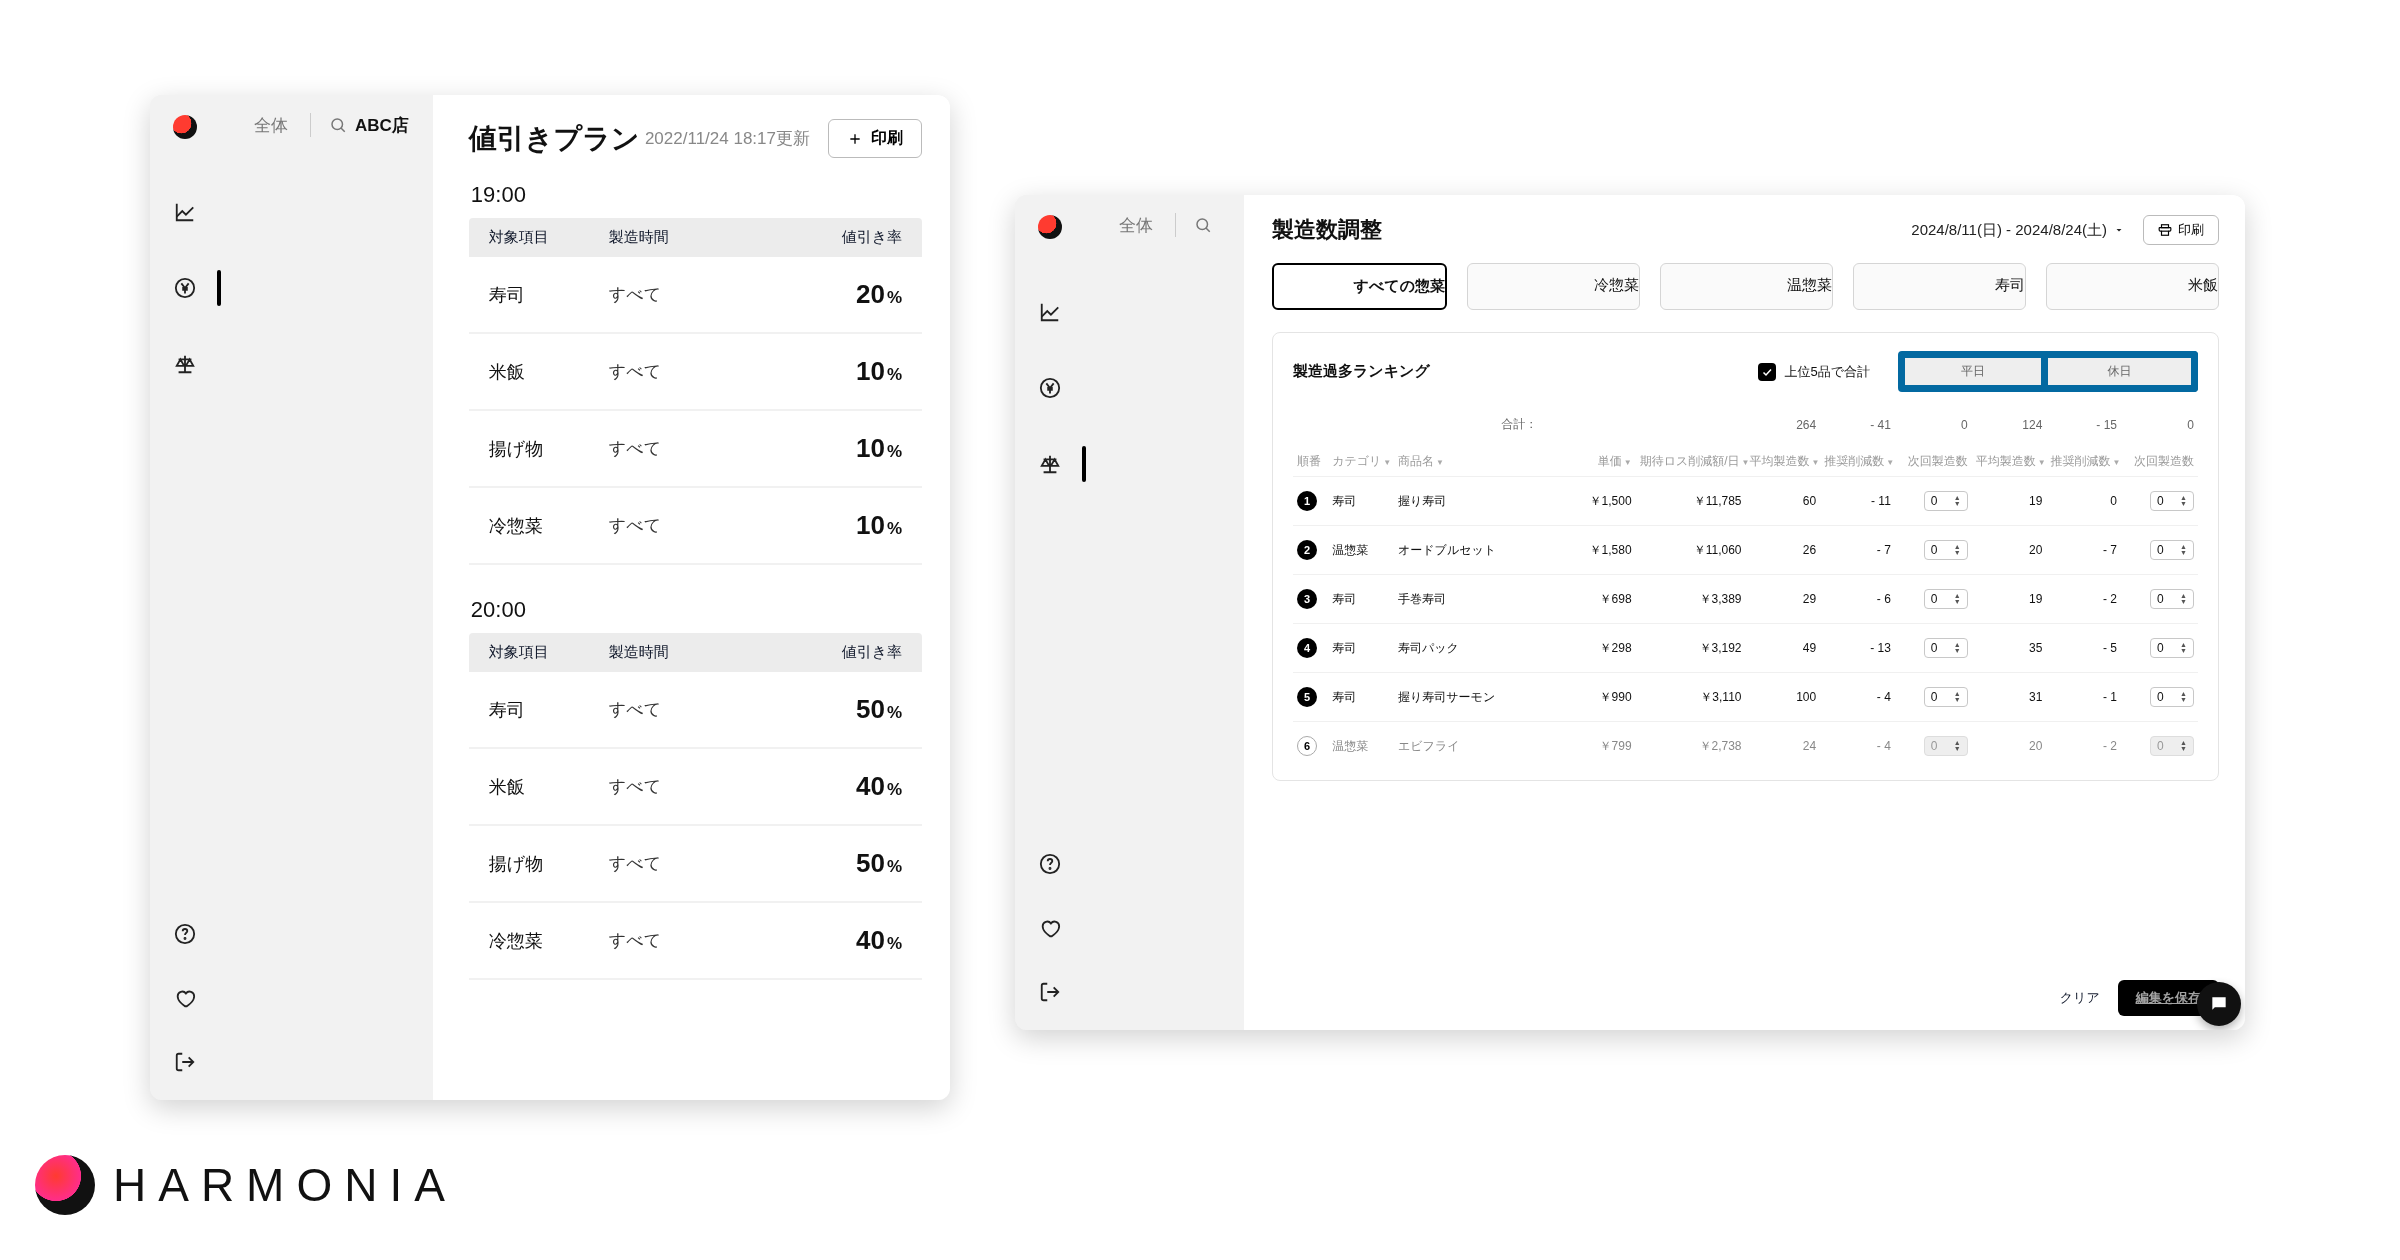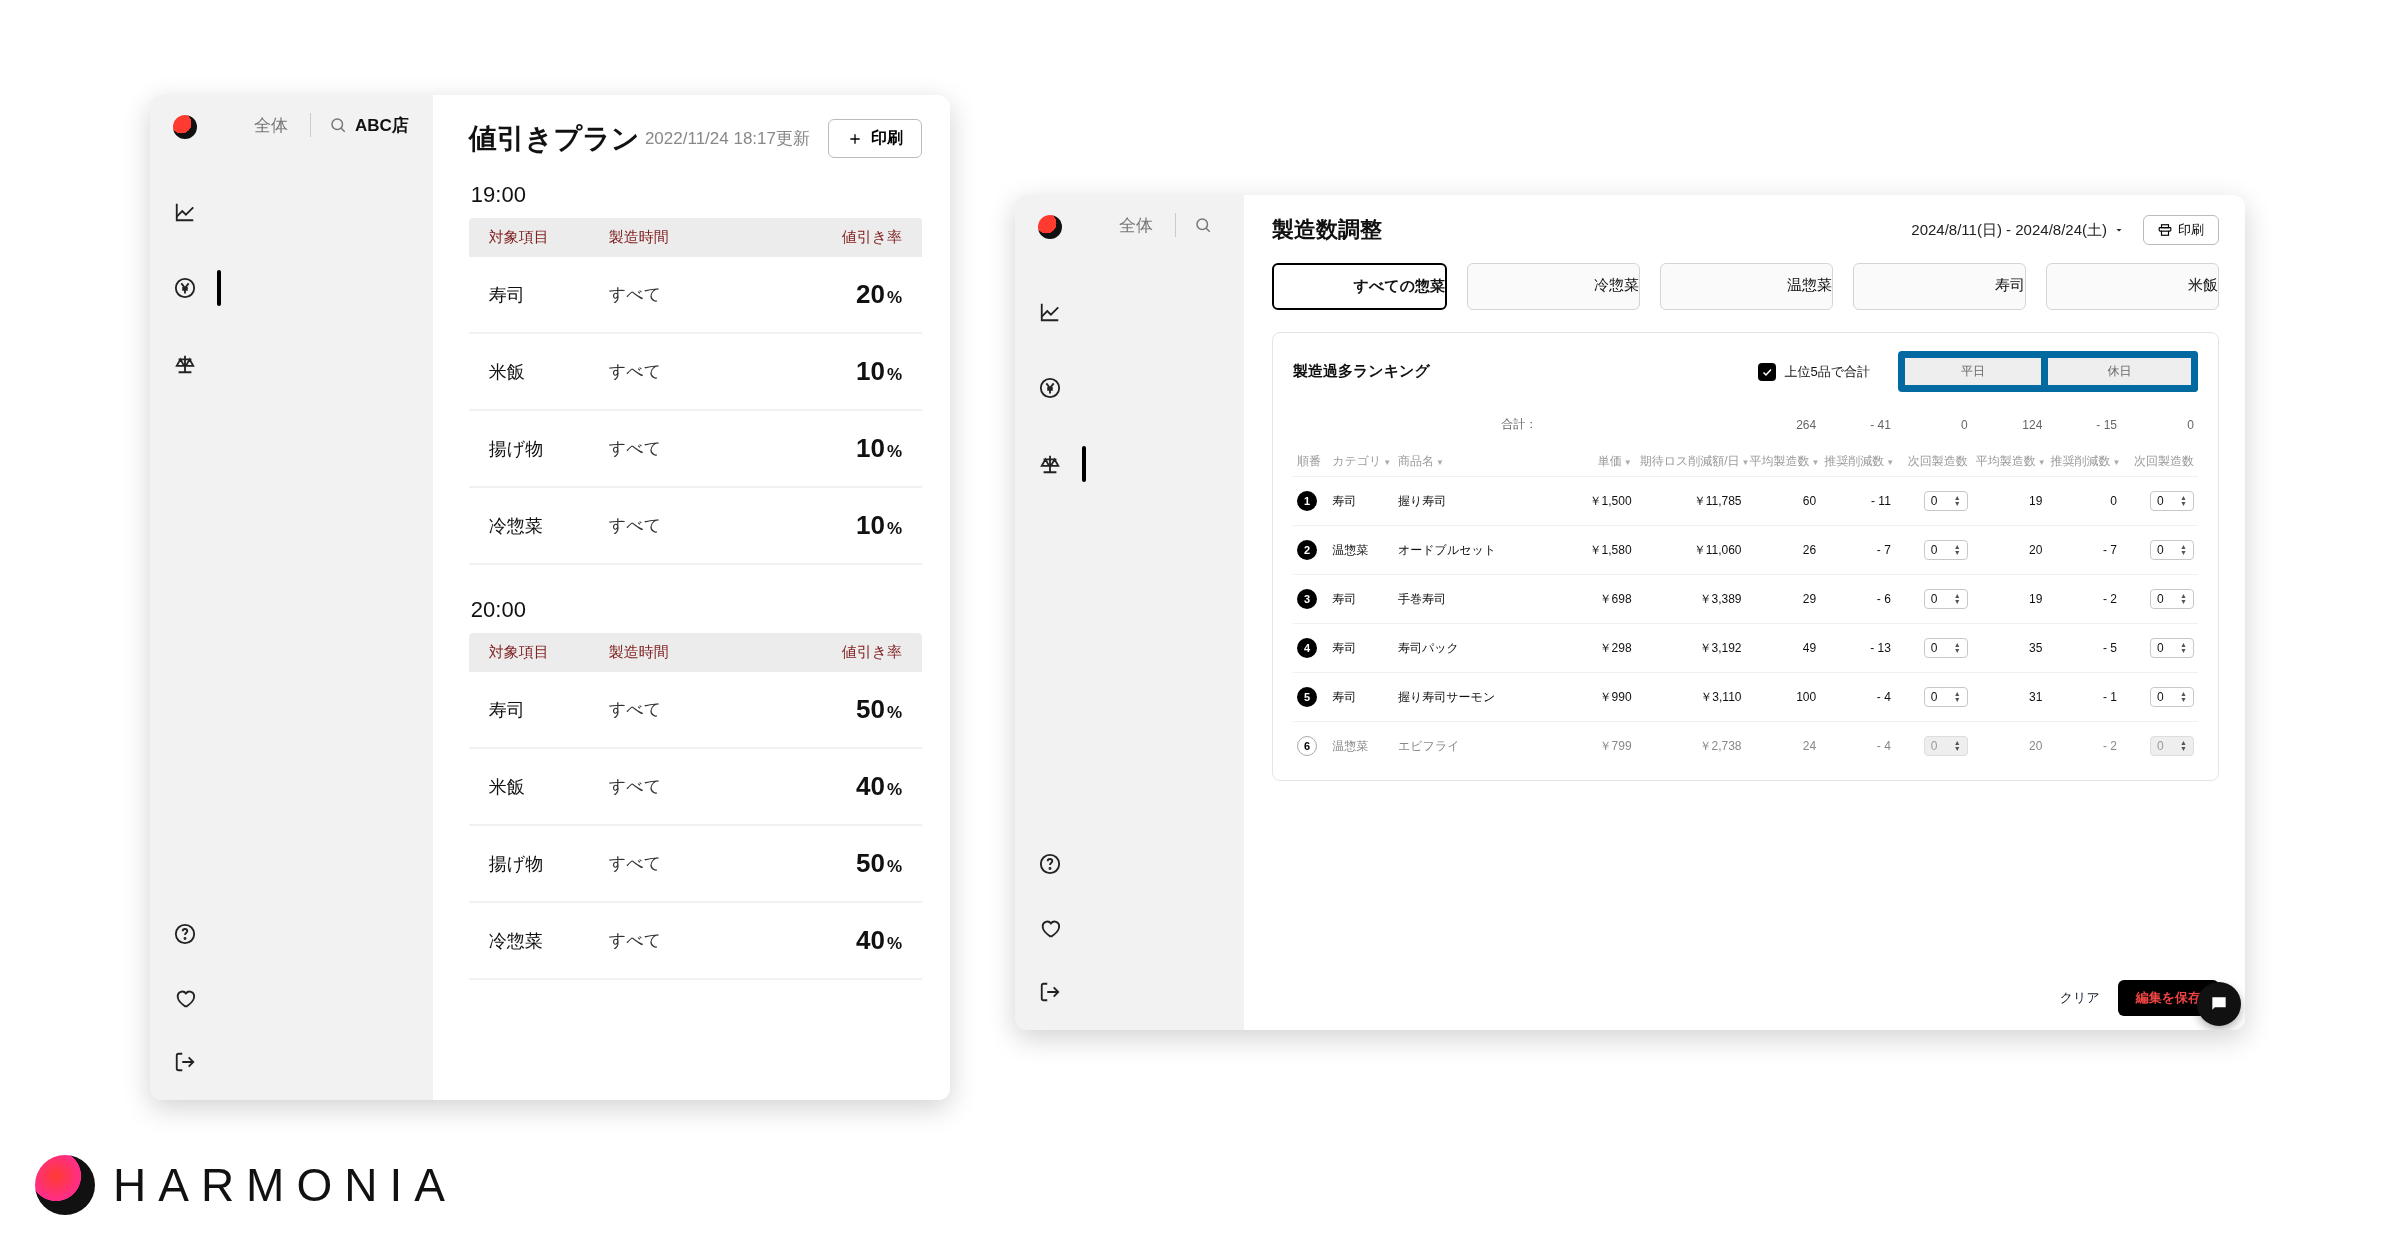--- a/index.html
+++ b/index.html
@@ -59,21 +59,21 @@
   .title-row { display:flex; align-items:center; margin-bottom:24px; }
   .page-title { font-weight:900; font-size:28px; }
   .updated { color:#888; font-size:17px; margin-left:auto; margin-right:18px; }
   .print-btn, .outline-btn {
     border:1px solid #bbb; background:#fff; border-radius:6px;
     padding:8px 18px; font-size:16px; display:flex; align-items:center; gap:8px; cursor:pointer; font-weight:600;
   }
   .print-btn svg, .outline-btn svg { width:16px; height:16px; }
 
   .time-label { font-size:22px; margin:10px 0 10px 2px; font-weight:500; }
-  .grid-head { display:flex; background:#ececec; color:#7f1d1d; font-size:15px; padding:10px 20px; border-radius:4px 4px 0 0; }
+  .grid-head { display:flex; background:#ececec; color:#0f172a; font-size:15px; padding:10px 20px; border-radius:4px 4px 0 0; }
   .grid-head .c1 { width:120px; }
   .grid-head .c2 { flex:1; }
   .grid-head .c3 { width:100px; text-align:right; }
   .disc-row { display:flex; align-items:center; background:#fff; padding:22px 20px; border-bottom:2px solid #f1f1f1; }
   .disc-row .c1 { width:120px; font-size:18px; font-weight:500; }
   .disc-row .c2 { flex:1; font-size:17px; color:#333; }
   .disc-row .c3 { width:110px; text-align:right; font-size:26px; font-weight:800; }
   .disc-row .c3 .pct { font-size:17px; font-weight:700; margin-left:2px; }
 
   
@@ -105,21 +105,21 @@
   .rt td.left { text-align:left; }
   .rank-badge { display:inline-flex; width:20px; height:20px; border-radius:50%; background:#000; color:#fff; align-items:center; justify-content:center; font-size:11px; font-weight:700; }
   .rank-badge.hollow { background:#fff; color:#000; border:1px solid #aaa; }
   .num-input { display:inline-flex; align-items:center; border:1px solid #c8c8c8; border-radius:4px; padding:2px 6px; gap:6px; font-size:12px; background:#fff; min-width:44px; justify-content:space-between; }
   .num-input.disabled { background:#eee; color:#999; border-color:#ddd; }
   .spin { display:flex; flex-direction:column; font-size:7px; line-height:6px; color:#555; }
   .sort-caret { font-size:8px; margin-left:2px; color:#aaa; }
   .sum-row td { font-weight:500; color:#666; border-top:none; padding-bottom:14px;}
   .foot-actions { position:absolute; right:26px; bottom:14px; display:flex; align-items:center; gap:18px; }
   .clear-btn { background:none; border:none; font-size:13px; color:#0f172a; cursor:pointer; }
-  .save-btn { background:#000; color:#ef4444; border:none; border-radius:6px; padding:9px 18px; font-size:13px; font-weight:700; cursor:pointer; }
+  .save-btn { background:#000; color:#a3a3a3; border:none; border-radius:6px; padding:9px 18px; font-size:13px; font-weight:700; cursor:pointer;text-decoration:underline; }
   .chat-fab { position:absolute; right:-6px; bottom:-6px; transform:translate(-10px,-10px); width:44px; height:44px; border-radius:50%; background:#111; color:#fff; display:flex; align-items:center; justify-content:center; box-shadow:0 4px 10px rgba(0,0,0,.3); }
   .chat-fab svg{width:20px;height:20px;}
   .fade-bottom { position:absolute; left:28px; right:26px; bottom:46px; height:28px; background:linear-gradient(180deg, rgba(255,255,255,0), #fff); pointer-events:none;}
   .cutoff-row td { color:#888; }
 
   
   .brand { position:absolute; left:35px; top:1155px; display:flex; align-items:center; gap:18px; }
   .brand-dot { width:60px; height:60px; border-radius:50%; background: radial-gradient(circle at 35% 35%, #ff3b30 0%, #ff2d8a 45%, #111 46%, #111 100%); }
   .brand-text { font-size:46px; font-weight:500; letter-spacing:12px; }
 </style>

